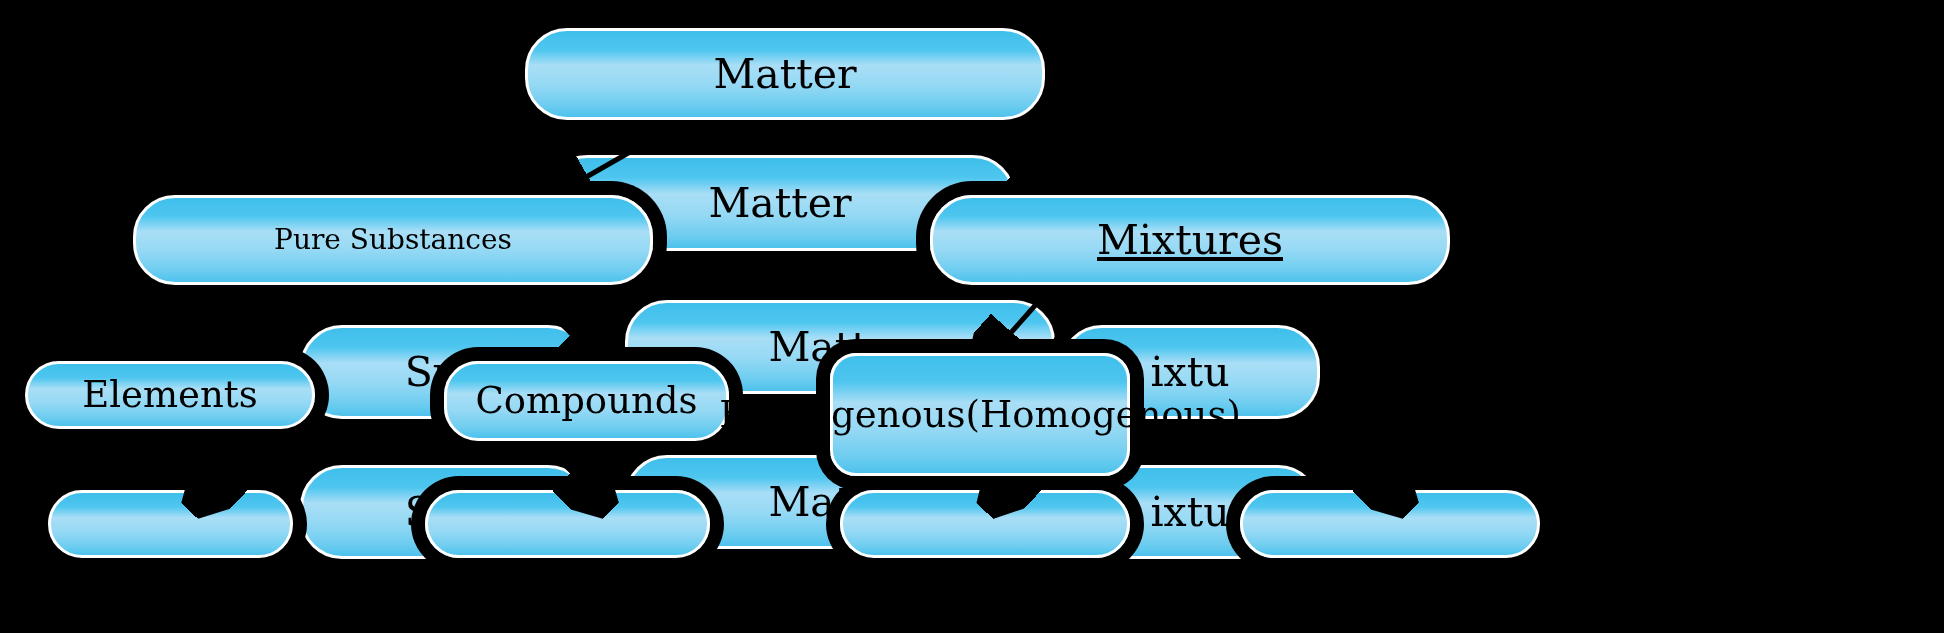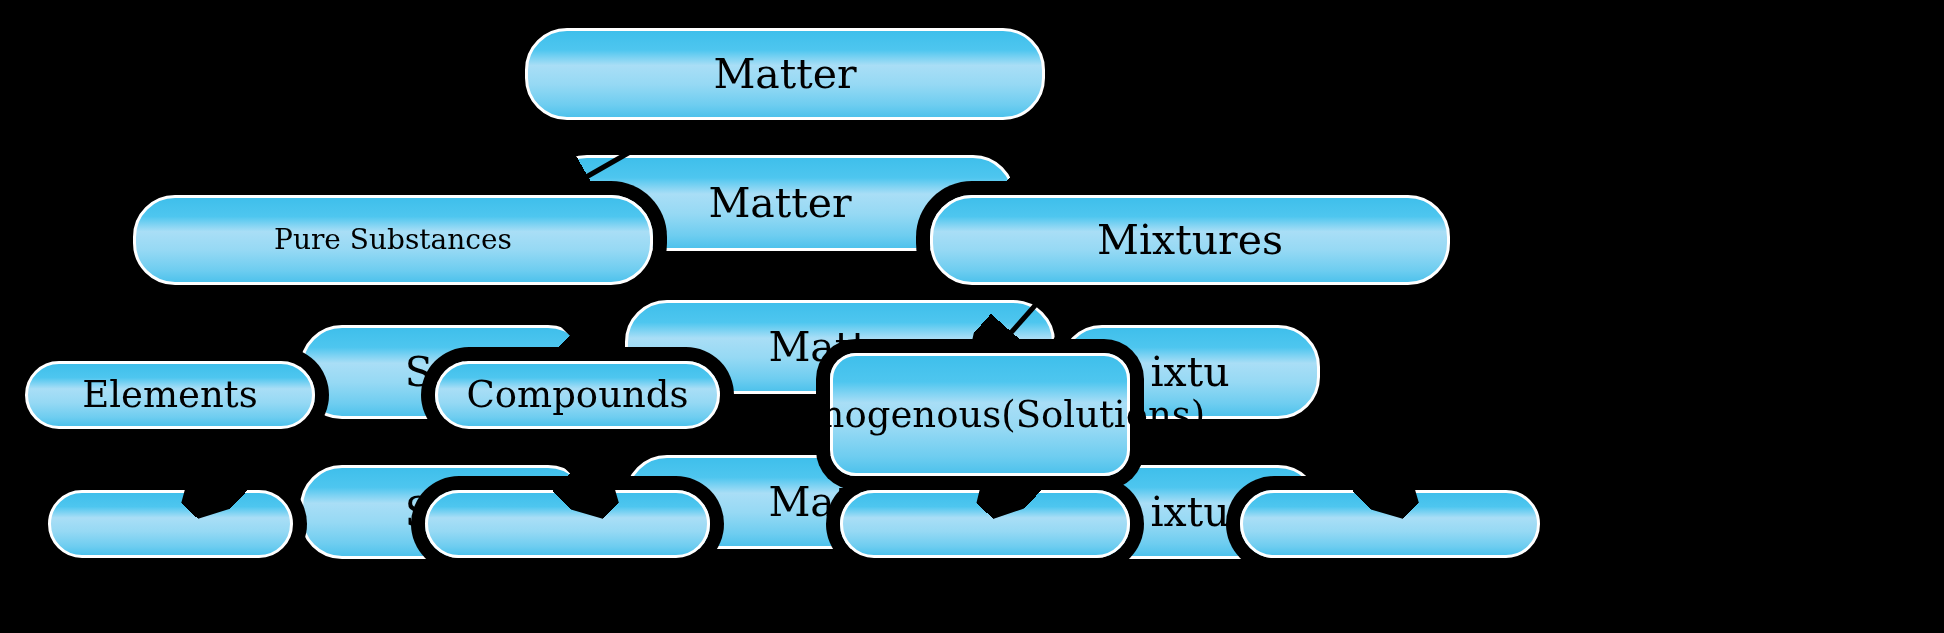--- a/index.html
+++ b/index.html
@@ -114,35 +114,35 @@
   </svg>
 
   <div class="node front" style="left:525px;top:28px;width:520px;height:92px;font-size:41px;">
     <span>Matter</span>
   </div>
 
   <div class="node front" style="left:133px;top:195px;width:520px;height:90px;font-size:28px;">
     <span>Pure Substances</span>
   </div>
 
-  <div class="node front" style="left:930px;top:195px;width:520px;height:90px;font-size:41px;">
+  <div class="node front" style="left:930px;top:195px;width:520px;height:90px;font-size:41px;text-decoration:underline;">
     <span>Mixtures</span>
   </div>
 
   <div class="node front" style="left:25px;top:361px;width:290px;height:68px;font-size:37px;border-radius:34px;">
     <span>Elements</span>
   </div>
 
-  <div class="node front" style="left:435px;top:361px;width:285px;height:68px;font-size:37px;border-radius:34px;">
+  <div class="node front" style="left:444px;top:361px;width:285px;height:80px;font-size:37px;border-radius:34px;">
     <span>Compounds</span>
   </div>
 
   <div class="node front two-line" style="left:830px;top:353px;width:300px;height:123px;font-size:37px;flex-direction:row;">
     <span>Homogenous</span>
-    <span>(Solutions)</span>
+    <span>(Homogenous)</span>
   </div>
 
 
   <div class="node mid" style="left:48px;top:490px;width:245px;height:68px;font-size:37px;border-radius:34px;"></div>
 
   <div class="node mid" style="left:425px;top:490px;width:285px;height:68px;font-size:37px;border-radius:34px;"></div>
 
   <div class="node mid" style="left:840px;top:490px;width:290px;height:68px;font-size:37px;border-radius:34px;"></div>
 
   <div class="node mid" style="left:1240px;top:490px;width:300px;height:68px;font-size:37px;border-radius:34px;"></div>

